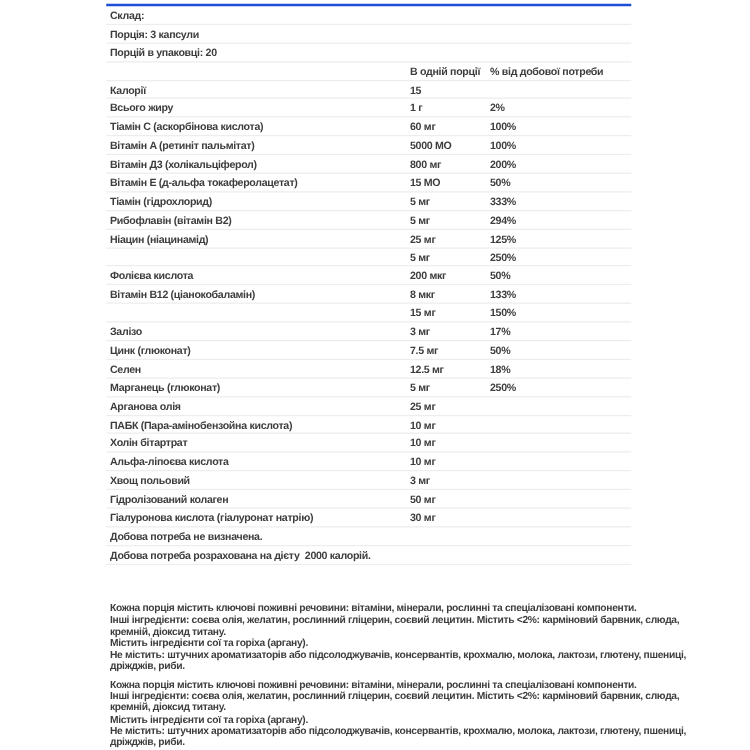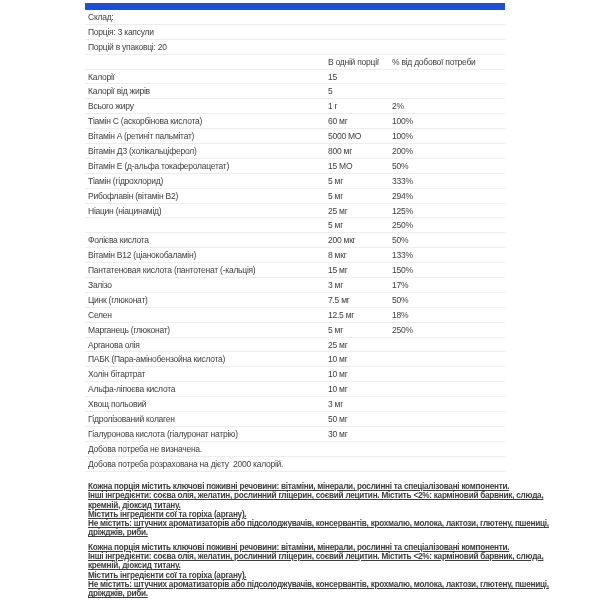--- a/index.html
+++ b/index.html
@@ -4,39 +4,39 @@
 <style>
   html,body { margin:0; padding:0; background:#ffffff; }
   body {
     width:600px; height:600px; overflow:hidden;
     font-family:"Liberation Sans", sans-serif;
   }
   .page { position:relative; width:600px; height:600px; background:#fff; }
 
   .facts-table {
     position:absolute; left:85px; top:3px; width:420px;
-    border-top:7px solid #1d4ed8;
-    font-size:8.5px; font-weight:normal; color:#3d3d3d;
+    border-top:2px solid #1d4ed8;
+    font-size:8.5px; font-weight:bold; color:#3d3d3d;
     letter-spacing:-0.25px;
   }
   .row {
     position:relative; height:13.9px;
     border-bottom:1px solid #ededed;
     display:flex; align-items:center;
   }
   .row .label { padding-left:3px; white-space:pre; }
   .row .amount { position:absolute; left:243px; white-space:pre; }
   .row .dv { position:absolute; left:307px; white-space:pre; }
 
   .footer {
     position:absolute; left:88px; top:482px; width:500px;
     font-size:8.2px; font-weight:bold; color:#3d3d3d;
     letter-spacing:-0.25px;
   }
-  .footer .para { margin:0 0 5px 0;text-decoration:underline; }
+  .footer .para { margin:0 0 5px 0; }
   .footer .line { line-height:9.3px; white-space:pre; }
 </style>
 </head>
 <body>
 
 <div class="page">
 
   <div class="facts-table">
 
     <div class="row">
@@ -54,25 +54,20 @@
       <span class="dv">% від добової потреби</span>
     </div>
 
     <div id="rows-container">
         <div class="row">
           <span class="label">Калорії</span>
           <span class="amount">15</span>
           <span class="dv"></span>
         </div>
         <div class="row">
-          <span class="label">Калорії від жирів</span>
-          <span class="amount">5</span>
-          <span class="dv"></span>
-        </div>
-        <div class="row">
           <span class="label">Всього жиру</span>
           <span class="amount">1 г</span>
           <span class="dv">2%</span>
         </div>
         <div class="row">
           <span class="label">Тіамін C (аскорбінова кислота)</span>
           <span class="amount">60 мг</span>
           <span class="dv">100%</span>
         </div>
         <div class="row">
@@ -113,21 +108,20 @@
           <span class="label">Фолієва кислота</span>
           <span class="amount">200 мкг</span>
           <span class="dv">50%</span>
         </div>
         <div class="row">
           <span class="label">Вітамін B12 (ціанокобаламін)</span>
           <span class="amount">8 мкг</span>
           <span class="dv">133%</span>
         </div>
         <div class="row">
-          <span class="label">Пантатеновая кислота (пантотенат (-кальція)</span>
           <span class="amount">15 мг</span>
           <span class="dv">150%</span>
         </div>
         <div class="row">
           <span class="label">Залізо</span>
           <span class="amount">3 мг</span>
           <span class="dv">17%</span>
         </div>
         <div class="row">
           <span class="label">Цинк (глюконат)</span>

